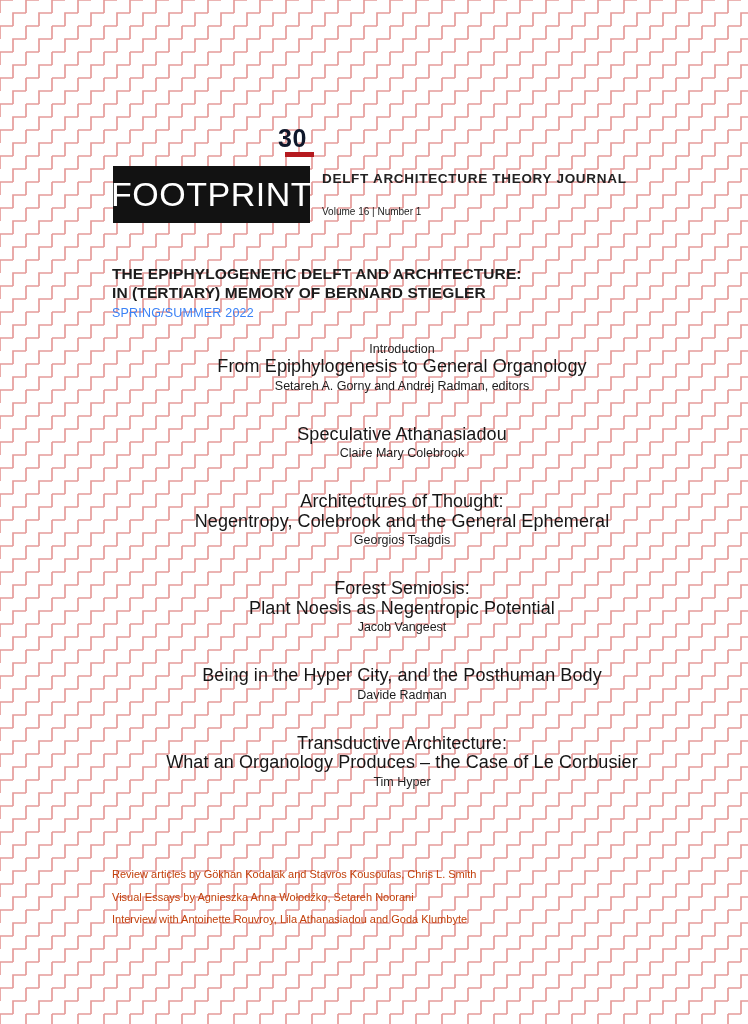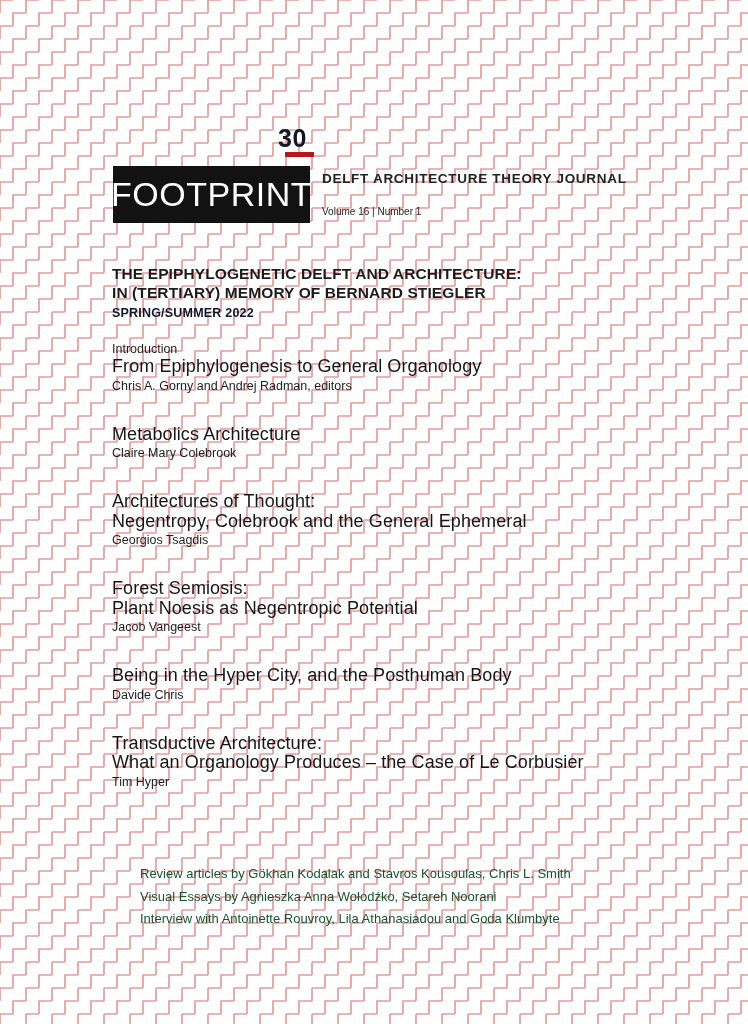--- a/index.html
+++ b/index.html
@@ -66,51 +66,50 @@
     left: 112px; top: 264px; width: 600px;
   }
   .issue-title .t-line {
     font-size: 15.5px; font-weight: 700;
     letter-spacing: 0.1px;
     line-height: 19px; color: #1c1c1c;
     white-space: nowrap;
   }
   .issue-title .season {
     margin-top: 4px;
-    font-size: 12.5px; font-weight: 700;
-    letter-spacing: 0.2px; color: #0f172a;
+    font-size: 12.5px; font-weight: 400;
+    letter-spacing: 0.2px; color: #3b82f6;
   }
 
   
   .articles {
     left: 112px; top: 341px; width: 580px;
   }
-  .article { margin-bottom: 30px; }
+  .article { margin-bottom: 30px; text-align: center; }
   .article .kicker {
     font-size: 12.5px; line-height: 16px; color: #1d1d1d;
   }
   .article .title-line {
     font-size: 18px; line-height: 19.5px; color: #161616;
     letter-spacing: 0.1px;
     white-space: nowrap;
   }
   .article .authors {
     font-size: 12.5px; line-height: 17px; color: #1d1d1d;
     margin-top: 1px;
     white-space: nowrap;
   }
 
   
   .footer-credits {
     left: 112px; top: 863px; width: 580px;
   }
   .footer-credits .f-line {
-    font-size: 13px; line-height: 22.5px; color: #14532d;
+    font-size: 11px; line-height: 22.5px; color: #c2410c;
     white-space: nowrap;
-    margin-left: 28px;
   }
 </style>
 </head>
 <body>
 
 <div class="page">
 
   <svg class="bg-pattern" width="748" height="1024" viewBox="0 0 748 1024" xmlns="http://www.w3.org/2000/svg" aria-hidden="true">
     <defs>
       <pattern id="stairs" width="26" height="26" patternUnits="userSpaceOnUse">
@@ -135,43 +134,43 @@
     <div class="t-line">THE EPIPHYLOGENETIC DELFT AND ARCHITECTURE:</div>
     <div class="t-line">IN (TERTIARY) MEMORY OF BERNARD STIEGLER</div>
     <div class="season">SPRING/SUMMER 2022</div>
   </div>
 
   <div class="layer articles">
 
     <div class="article">
       <div class="kicker">Introduction</div>
       <div class="title-line">From Epiphylogenesis to General Organology</div>
-      <div class="authors">Chris A. Gorny and Andrej Radman, editors</div>
+      <div class="authors">Setareh A. Gorny and Andrej Radman, editors</div>
     </div>
 
     <div class="article">
-      <div class="title-line">Metabolics Architecture</div>
+      <div class="title-line">Speculative Athanasiadou</div>
       <div class="authors">Claire Mary Colebrook</div>
     </div>
 
     <div class="article">
       <div class="title-line">Architectures of Thought:</div>
       <div class="title-line">Negentropy, Colebrook and the General Ephemeral</div>
       <div class="authors">Georgios Tsagdis</div>
     </div>
 
     <div class="article">
       <div class="title-line">Forest Semiosis:</div>
       <div class="title-line">Plant Noesis as Negentropic Potential</div>
       <div class="authors">Jacob Vangeest</div>
     </div>
 
     <div class="article">
       <div class="title-line">Being in the Hyper City, and the Posthuman Body</div>
-      <div class="authors">Davide Chris</div>
+      <div class="authors">Davide Radman</div>
     </div>
 
     <div class="article">
       <div class="title-line">Transductive Architecture:</div>
       <div class="title-line">What an Organology Produces – the Case of Le Corbusier</div>
       <div class="authors">Tim Hyper</div>
     </div>
 
   </div>
 

